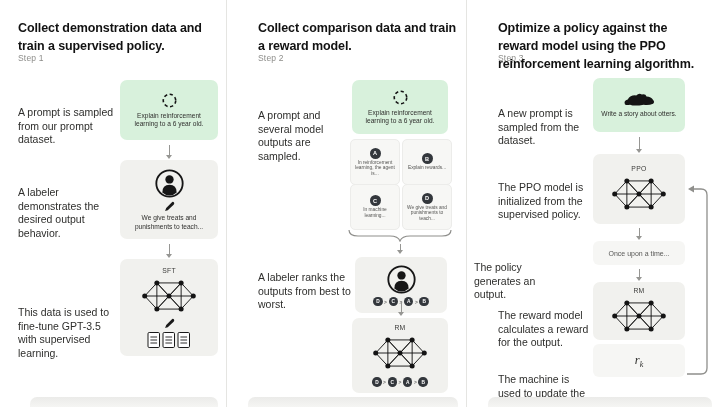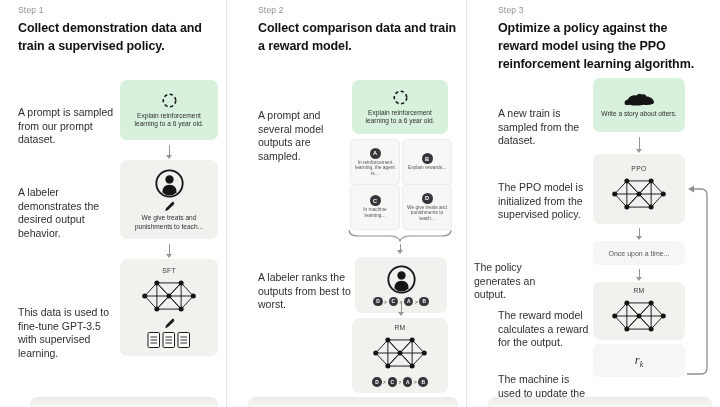--- a/index.html
+++ b/index.html
@@ -1,20 +1,20 @@
 <!DOCTYPE html>
 <html><head>
 <meta charset="utf-8">
 <style>
   html,body{margin:0;padding:0;background:#fff;}
   #canvas{position:relative;width:720px;height:407px;background:#ffffff;overflow:hidden;
           font-family:"Liberation Sans",sans-serif;-webkit-font-smoothing:antialiased;}
   .abs{position:absolute;}
   .divider{position:absolute;top:0;bottom:0;width:1px;background:#e5e5e2;}
-  .step{position:absolute;font-size:8.5px;color:#8d8d8a;letter-spacing:.2px;}
+  .step{position:absolute;font-size:8.5px;color:#8d8d8a;letter-spacing:.2px;margin-top:48px;}
   .heading{position:absolute;font-size:12.5px;line-height:18px;font-weight:700;color:#121212;letter-spacing:-.1px;}
   .cap{position:absolute;font-size:10.5px;line-height:13.5px;color:#2e2e2c;margin-top:23px;}
   .gbox{position:absolute;background:#d8f1dc;border-radius:7px;display:flex;flex-direction:column;
         align-items:center;justify-content:center;gap:3px;}
   .xbox{position:absolute;background:#f1f1ee;border-radius:7px;display:flex;flex-direction:column;
         align-items:center;justify-content:center;gap:2px;}
   .lbox{position:absolute;background:#f6f6f4;border-radius:6px;display:flex;flex-direction:column;
         align-items:center;justify-content:center;}
   .boxtext{font-size:6.6px;line-height:8.2px;color:#30302e;text-align:center;width:90%;}
   .chiplabel{font-size:6.8px;color:#3b3b39;letter-spacing:.3px;}
@@ -204,21 +204,21 @@
       <span class="ranksep">&gt;</span>
       <span class="rankcircle">A</span>
       <span class="ranksep">&gt;</span>
       <span class="rankcircle">B</span>
     </div>
   </div>
 
   <div class="step" style="left:498px;top:5px">Step 3</div>
   <div class="heading" style="left:498px;top:19px;width:205px">Optimize a policy against the reward model using the PPO reinforcement learning algorithm.</div>
 
-  <div class="cap" style="left:498px;top:84px;width:92px">A new train is sampled from the dataset.</div>
+  <div class="cap" style="left:498px;top:84px;width:92px">A new prompt is sampled from the dataset.</div>
   <div class="gbox" style="left:593px;top:78px;width:92px;height:54px">
     <span class="icon">
         <svg width="32" height="15" viewBox="0 0 34 15">
           <path d="M2,12.5 Q0.5,8.5 5,7.5 Q8,2.5 14,3.2 Q17,0.4 20,2.2 Q24,1.2 25,4.2 Q30,4.5 32,8 Q34,10 32,12 Q27,14 22,13 Q12,15 7.5,13 Q3.5,14 2,12.5 Z" fill="#141414"></path>
         </svg>
       </span>
     <span class="boxtext">Write a story about otters.</span>
   </div>
 
   <div class="arrow-down" style="left:638.5px;top:137px;height:12px"></div>

